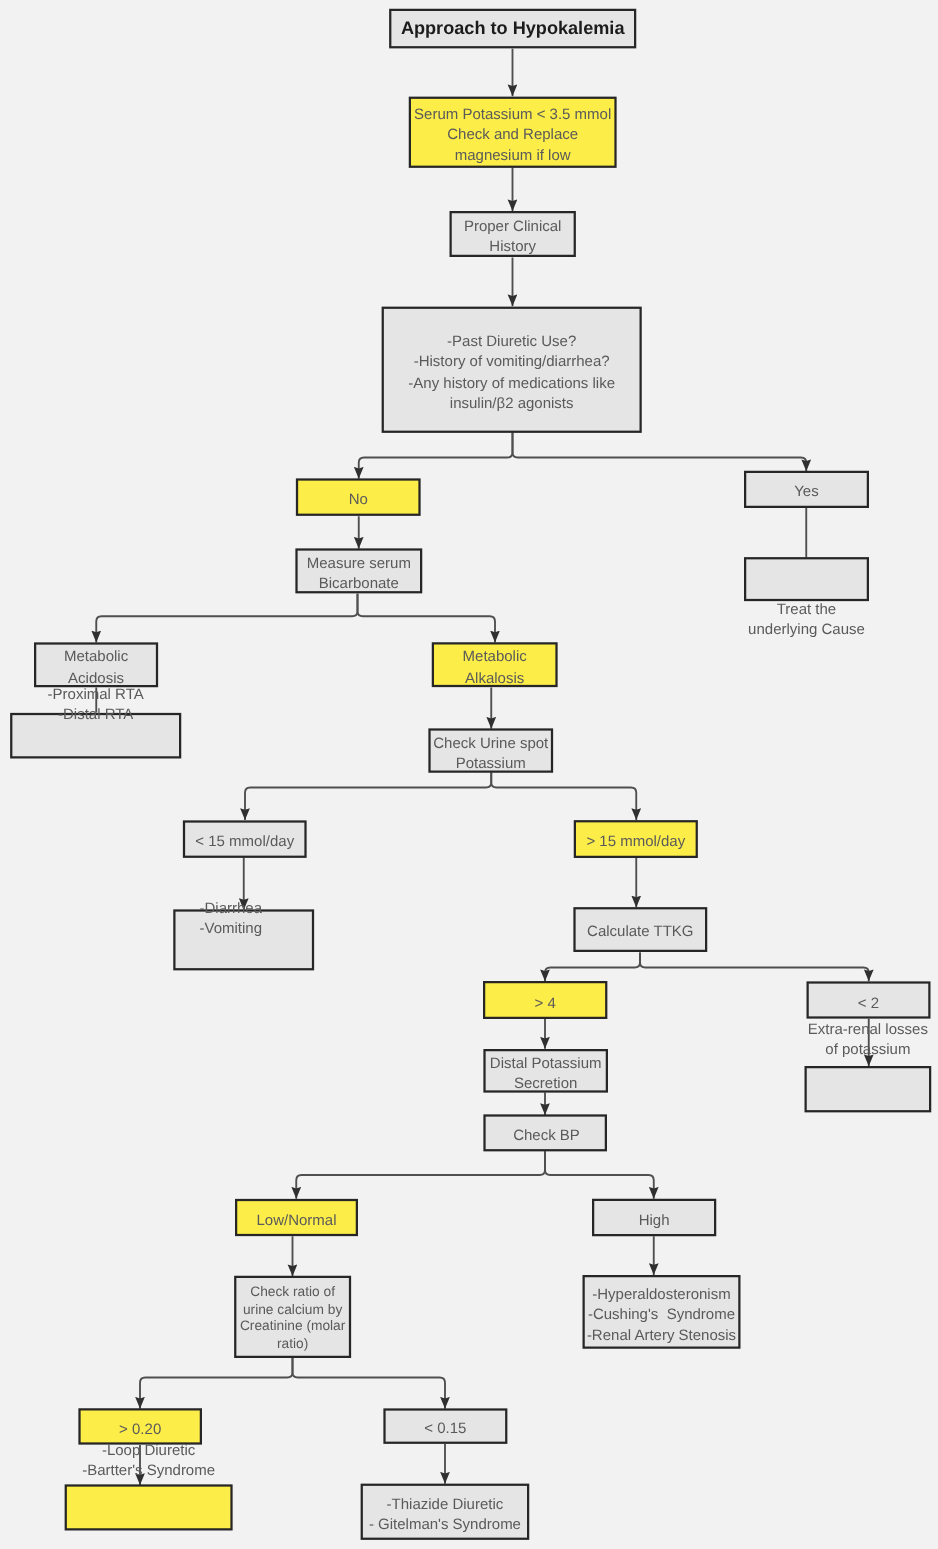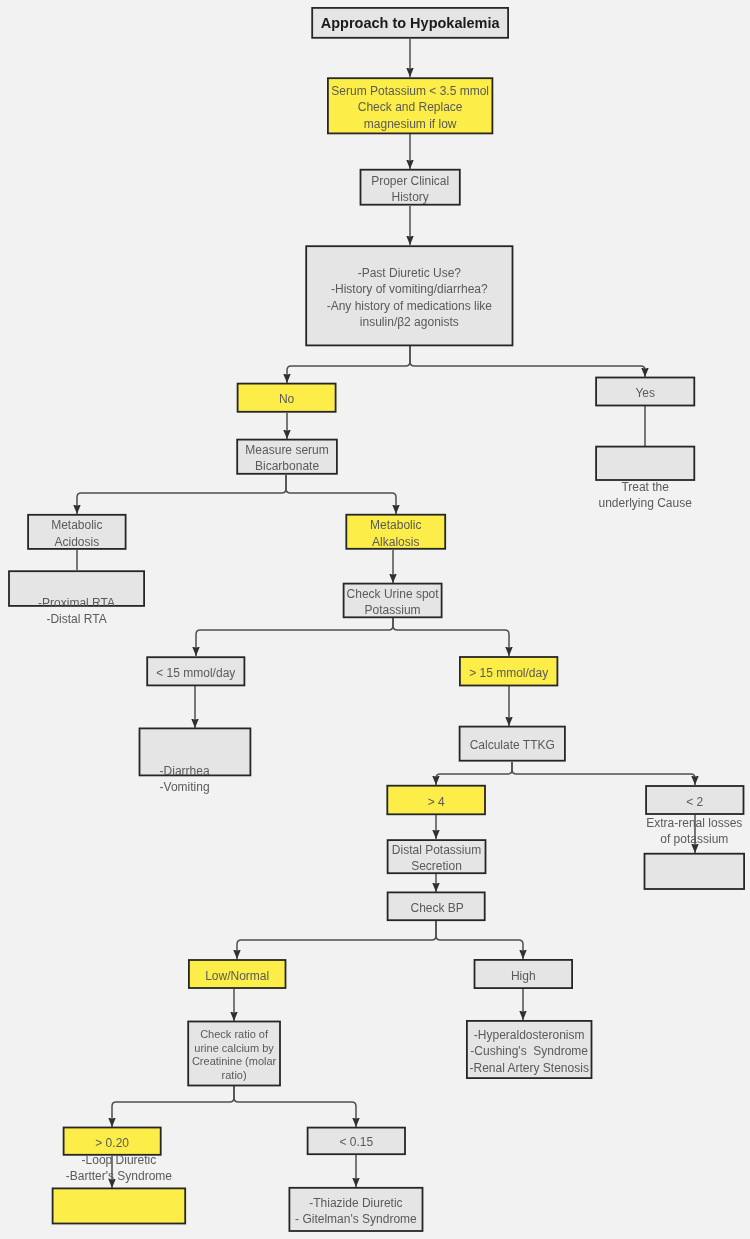--- a/index.html
+++ b/index.html
@@ -93,25 +93,25 @@
       <div class="nodelabel title" style="left: 311.3px; top: 7px; width: 197.7px; height: 31.7px; color: rgb(27, 27, 27); border-radius: 14px;"><span class="ln">Approach to Hypokalemia</span></div>
       <div class="nodelabel" style="left: 327px; top: 77.3px; width: 166.3px; height: 57px; color: rgb(90, 90, 90);"><span class="ln">Serum Potassium &lt; 3.5 mmol</span><span class="ln">Check and Replace</span><span class="ln">magnesium if low</span></div>
       <div class="nodelabel" style="left: 359.6px; top: 168.8px; width: 101.1px; height: 36.8px; color: rgb(90, 90, 90);"><span class="ln">Proper Clinical</span><span class="ln">History</span></div>
       <div class="nodelabel" style="left: 305.3px; top: 245.3px; width: 208.1px; height: 101px; color: rgb(90, 90, 90);"><span class="ln">-Past Diuretic Use?</span><span class="ln">-History of vomiting/diarrhea?</span><span class="ln">-Any history of medications like</span><span class="ln">insulin/β2 agonists</span></div>
       <div class="nodelabel" style="left: 236.7px; top: 382.7px; width: 99.8px; height: 30px; color: rgb(90, 90, 90);"><span class="ln">No</span></div>
       <div class="nodelabel" style="left: 595.2px; top: 376.6px; width: 100px; height: 29.8px; color: rgb(90, 90, 90);"><span class="ln">Yes</span></div>
       <div class="nodelabel" style="left: 236.3px; top: 438.7px; width: 101.5px; height: 36px; color: rgb(90, 90, 90);"><span class="ln">Measure serum</span><span class="ln">Bicarbonate</span></div>
       <div class="nodelabel" style="left: 595.2px; top: 445.7px; width: 100px; height: 35.2px; color: rgb(90, 90, 90); margin-top: 30px;"><span class="ln">Treat the</span><span class="ln">underlying Cause</span></div>
       <div class="nodelabel" style="left: 27.2px; top: 513.9px; width: 99.3px; height: 35.9px; color: rgb(90, 90, 90);"><span class="ln">Metabolic</span><span class="ln">Acidosis</span></div>
       <div class="nodelabel" style="left: 345.4px; top: 513.8px; width: 100.7px; height: 35.9px; color: rgb(90, 90, 90);"><span class="ln">Metabolic</span><span class="ln">Alkalosis</span></div>
-      <div class="nodelabel" style="left: 8.1px; top: 591px; width: 136.9px; height: 36.5px; color: rgb(90, 90, 90);"><span class="ln">-Proximal RTA</span><span class="ln">-Distal RTA</span></div>
+      <div class="nodelabel" style="left: 8.1px; top: 543px; width: 136.9px; height: 36.5px; color: rgb(90, 90, 90);"><span class="ln">-Proximal RTA</span><span class="ln">-Distal RTA</span></div>
       <div class="nodelabel" style="left: 342.7px; top: 582.7px; width: 99.8px; height: 35.5px; color: rgb(90, 90, 90);"><span class="ln">Check Urine spot</span><span class="ln">Potassium</span></div>
       <div class="nodelabel" style="left: 146.3px; top: 656.3px; width: 99px; height: 30px; color: rgb(90, 90, 90);"><span class="ln">&lt; 15 mmol/day</span></div>
       <div class="nodelabel" style="left: 459px; top: 656.1px; width: 99.3px; height: 30.3px; color: rgb(90, 90, 90);"><span class="ln">&gt; 15 mmol/day</span></div>
-      <div class="nodelabel" style="left: 138.6px; top: 753px; width: 92px; height: 48.8px; color: rgb(90, 90, 90);"><span class="ln">-Diarrhea</span><span class="ln">-Vomiting</span></div>
+      <div class="nodelabel" style="left: 138.6px; top: 708px; width: 92px; height: 48.8px; color: rgb(90, 90, 90);"><span class="ln">-Diarrhea</span><span class="ln">-Vomiting</span></div>
       <div class="nodelabel" style="left: 458.7px; top: 725.7px; width: 107.1px; height: 35.9px; color: rgb(90, 90, 90);"><span class="ln">Calculate TTKG</span></div>
       <div class="nodelabel" style="left: 386.4px; top: 784.8px; width: 99.5px; height: 30.4px; color: rgb(90, 90, 90);"><span class="ln">&gt; 4</span></div>
       <div class="nodelabel" style="left: 645.2px; top: 785.1px; width: 99.2px; height: 29.8px; color: rgb(90, 90, 90);"><span class="ln">&lt; 2</span></div>
       <div class="nodelabel" style="left: 386.7px; top: 839.2px; width: 99.7px; height: 34.9px; color: rgb(90, 90, 90); border-radius: 10px;"><span class="ln">Distal Potassium</span><span class="ln">Secretion</span></div>
       <div class="nodelabel" style="left: 643.6px; top: 811px; width: 101.4px; height: 37.1px; color: rgb(90, 90, 90);"><span class="ln">Extra-renal losses</span><span class="ln">of potassium</span></div>
       <div class="nodelabel" style="left: 386.7px; top: 891.5px; width: 101px; height: 29.6px; color: rgb(90, 90, 90);"><span class="ln">Check BP</span></div>
       <div class="nodelabel" style="left: 188px; top: 959.1px; width: 98.4px; height: 29.8px; color: rgb(90, 90, 90);"><span class="ln">Low/Normal</span></div>
       <div class="nodelabel" style="left: 473.6px; top: 959px; width: 99.4px; height: 30px; color: rgb(90, 90, 90);"><span class="ln">High</span></div>
       <div class="nodelabel" style="left: 187.3px; top: 1020.6px; width: 93.6px; height: 65.8px; color: rgb(90, 90, 90); font-size: 11px; line-height: 13.7px; padding-top: 4px;"><span class="ln">Check ratio of</span><span class="ln">urine calcium by</span><span class="ln">Creatinine (molar</span><span class="ln">ratio)</span></div>
       <div class="nodelabel" style="left: 466px; top: 1020px; width: 126.4px; height: 59px; color: rgb(90, 90, 90);"><span class="ln">-Hyperaldosteronism</span><span class="ln">-Cushing's  Syndrome</span><span class="ln">-Renal Artery Stenosis</span></div>

